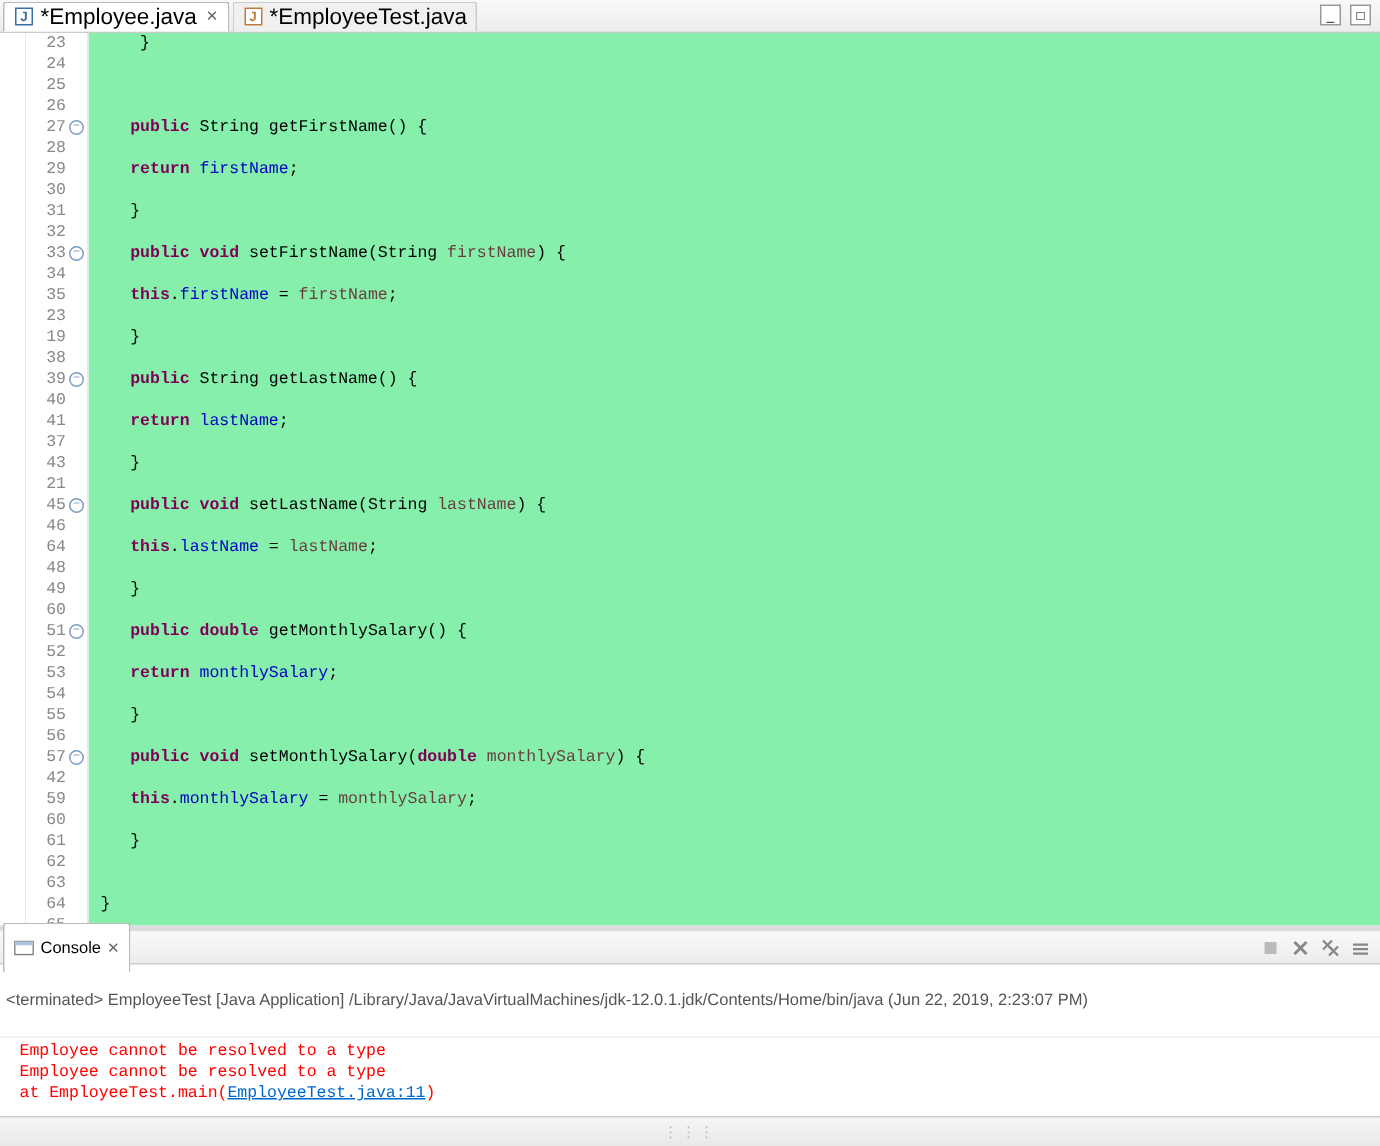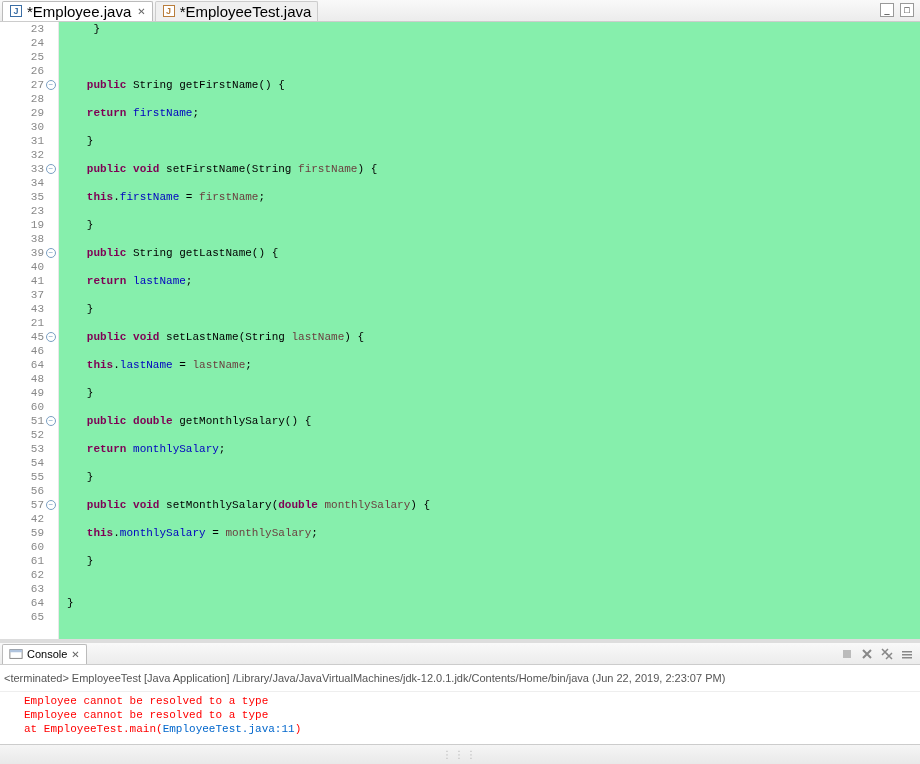--- a/index.html
+++ b/index.html
@@ -17,27 +17,27 @@
 .gutter .ln { height: 14px; line-height: 14px; position: relative; padding-right: 12px; }
 .fold { position: absolute; right: 0; top: 2px; width: 10px; height: 10px; border: 1px solid #7a9ec2; border-radius: 50%; background: #fff; color: #7a9ec2; font-size: 8px; line-height: 8px; text-align: center; }
 .code { flex: 1; font-family: Monaco, "Courier New", monospace; font-size: 11px; line-height: 14px; padding-left: 8px; white-space: pre; overflow: hidden; }
 .code .cl { height: 14px; }
 .kw { color: #7f0055; font-weight: bold; }
 .fld { color: #0000c0; }
 .param { color: #6a3e3e; }
 .plain { color: #000; }
 .console-area { border-top: 4px solid #ddd; }
 .console-tabbar { display: flex; align-items: center; height: 22px; background: linear-gradient(#f9f9f9, #ececec); border-bottom: 1px solid #ccc; padding-left: 2px; position: relative; }
-.console-tab { display: flex; align-items: center; height: 20px; padding: 3px 6px; border: 1px solid #bbb; border-bottom: none; background: #fff; border-radius: 2px 2px 0 0; }
+.console-tab { display: flex; align-items: center; height: 20px; padding: 16px 6px; border: 1px solid #bbb; border-bottom: none; background: #fff; border-radius: 2px 2px 0 0; }
 .console-tools { position: absolute; right: 4px; top: 2px; display: flex; gap: 2px; }
 .console-tools .tbtn { width: 18px; height: 18px; display: flex; align-items: center; justify-content: center; cursor: pointer; }
-.console-header { font-size: 11px; color: #555; padding: 7px 4px; border-bottom: 1px solid #eee; }
-.console-body { font-family: Monaco, "Courier New", monospace; font-size: 11px; padding: 2px 8px 8px 24px; line-height: 14px; }
+.console-header { font-size: 11px; color: #555; padding: 18px 4px; border-bottom: 1px solid #eee; }
+.console-body { font-family: Monaco, "Courier New", monospace; font-size: 11px; padding: 2px 8px 8px 13px; line-height: 14px; }
 .err { color: #ff0000; }
-.link { color: #0066cc; }
+.link { color: #0066cc; text-decoration: underline; }
 .statusbar { height: 20px; background: linear-gradient(#f5f5f5,#e9e9e9); border-top: 1px solid #ccc; display:flex; align-items:center; justify-content:center; }
 .grip { color: #bbb; letter-spacing: 2px; font-size: 10px; }
 .jicon { font-family: Arial; font-weight: bold; font-size: 9px; color: #3b6ea5; border: 1px solid #3b6ea5; width: 12px; height: 12px; display: flex; align-items: center; justify-content: center; background: #fff; }
 .jicon.dirty { color: #b97d3b; border-color: #b97d3b; }
 .cicon svg { width: 14px; height: 14px; }
 </style>
 </head>
 <body>
 
 <div class="tabbar">

